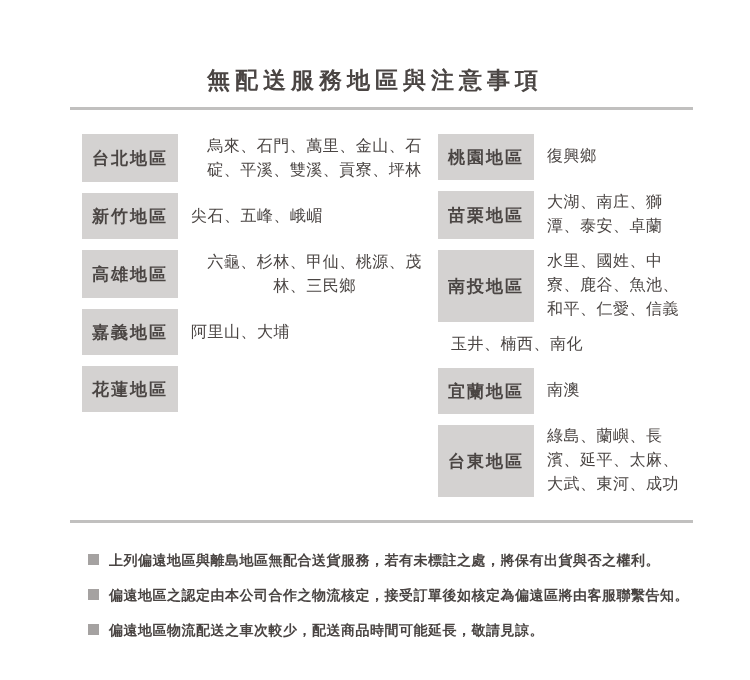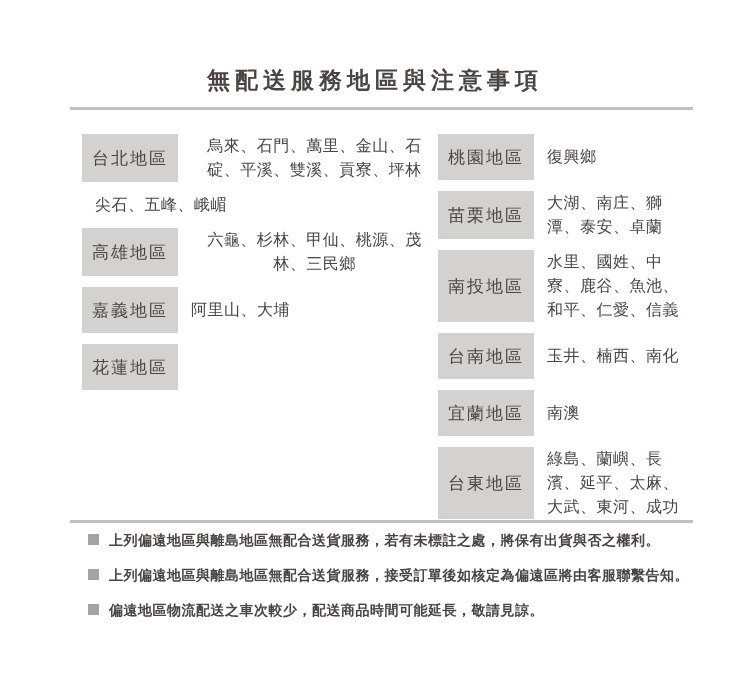--- a/index.html
+++ b/index.html
@@ -41,41 +41,41 @@
     margin-bottom: 11px;
   }
   .region-label {
     flex: 0 0 96px;
     min-height: 46px;
     background: #d4d2d1;
     display: flex;
     align-items: center;
     justify-content: center;
     font-size: 17px;
-    font-weight: normal;
+    font-weight: bold;
     letter-spacing: 2px;
     color: #4a4543;
   }
   .region-text {
     display: flex;
     align-items: center;
     margin-left: 13px;
     font-size: 16px;
     line-height: 24px;
     letter-spacing: 0.5px;
     color: #4a4543;
   }
   .col-left .region-text { max-width: 247px; text-align: center; }
-  .col-right .region-text { max-width: 168px; }
+  .col-right .region-text { max-width: 168px; font-family: Liberation Mono, monospace; }
   .divider-bottom {
     height: 3px;
     background: #c1c0bf;
     margin: 0 47px 0 60px;
   }
-  .notes { padding: 7px 20px 0 78px; }
+  .notes { padding: 27px 20px 0 78px; }
   .note-row {
     display: flex;
     align-items: flex-start;
     margin-bottom: 15px;
   }
   .note-bullet {
     flex: 0 0 11px;
     height: 11px;
     background: #a5a2a1;
     margin-top: 4px;
@@ -99,20 +99,21 @@
   <div class="divider"></div>
 
   <div class="regions">
 
     <div class="region-col col-left">
       <div class="region-row">
         <div class="region-label">台北地區</div>
         <div class="region-text">烏來、石門、萬里、金山、石碇、平溪、雙溪、貢寮、坪林</div>
       </div>
       <div class="region-row">
+        <div class="region-label">新竹地區</div>
         <div class="region-text">尖石、五峰、峨嵋</div>
       </div>
       <div class="region-row">
         <div class="region-label">高雄地區</div>
         <div class="region-text">六龜、杉林、甲仙、桃源、茂林、三民鄉</div>
       </div>
       <div class="region-row">
         <div class="region-label">嘉義地區</div>
         <div class="region-text">阿里山、大埔</div>
       </div>
@@ -128,21 +129,20 @@
       </div>
       <div class="region-row">
         <div class="region-label">苗栗地區</div>
         <div class="region-text">大湖、南庄、獅潭、泰安、卓蘭</div>
       </div>
       <div class="region-row">
         <div class="region-label">南投地區</div>
         <div class="region-text">水里、國姓、中寮、鹿谷、魚池、和平、仁愛、信義</div>
       </div>
       <div class="region-row">
-        <div class="region-label">台南地區</div>
         <div class="region-text">玉井、楠西、南化</div>
       </div>
       <div class="region-row">
         <div class="region-label">宜蘭地區</div>
         <div class="region-text">南澳</div>
       </div>
       <div class="region-row">
         <div class="region-label">台東地區</div>
         <div class="region-text">綠島、蘭嶼、長濱、延平、太麻、大武、東河、成功</div>
       </div>
@@ -152,21 +152,21 @@
 
   <div class="divider-bottom"></div>
 
   <div class="notes">
     <div class="note-row">
       <span class="note-bullet"></span>
       <span class="note-text">上列偏遠地區與離島地區無配合送貨服務，若有未標註之處，將保有出貨與否之權利。</span>
     </div>
     <div class="note-row">
       <span class="note-bullet"></span>
-      <span class="note-text">上列偏遠地區與離島地區無配合送貨服務，接受訂單後如核定為偏遠區將由客服聯繫告知。</span>
+      <span class="note-text">偏遠地區之認定由本公司合作之物流核定，接受訂單後如核定為偏遠區將由客服聯繫告知。</span>
     </div>
     <div class="note-row">
       <span class="note-bullet"></span>
       <span class="note-text">偏遠地區物流配送之車次較少，配送商品時間可能延長，敬請見諒。</span>
     </div>
   </div>
 
 </div>
 
 </body></html>

